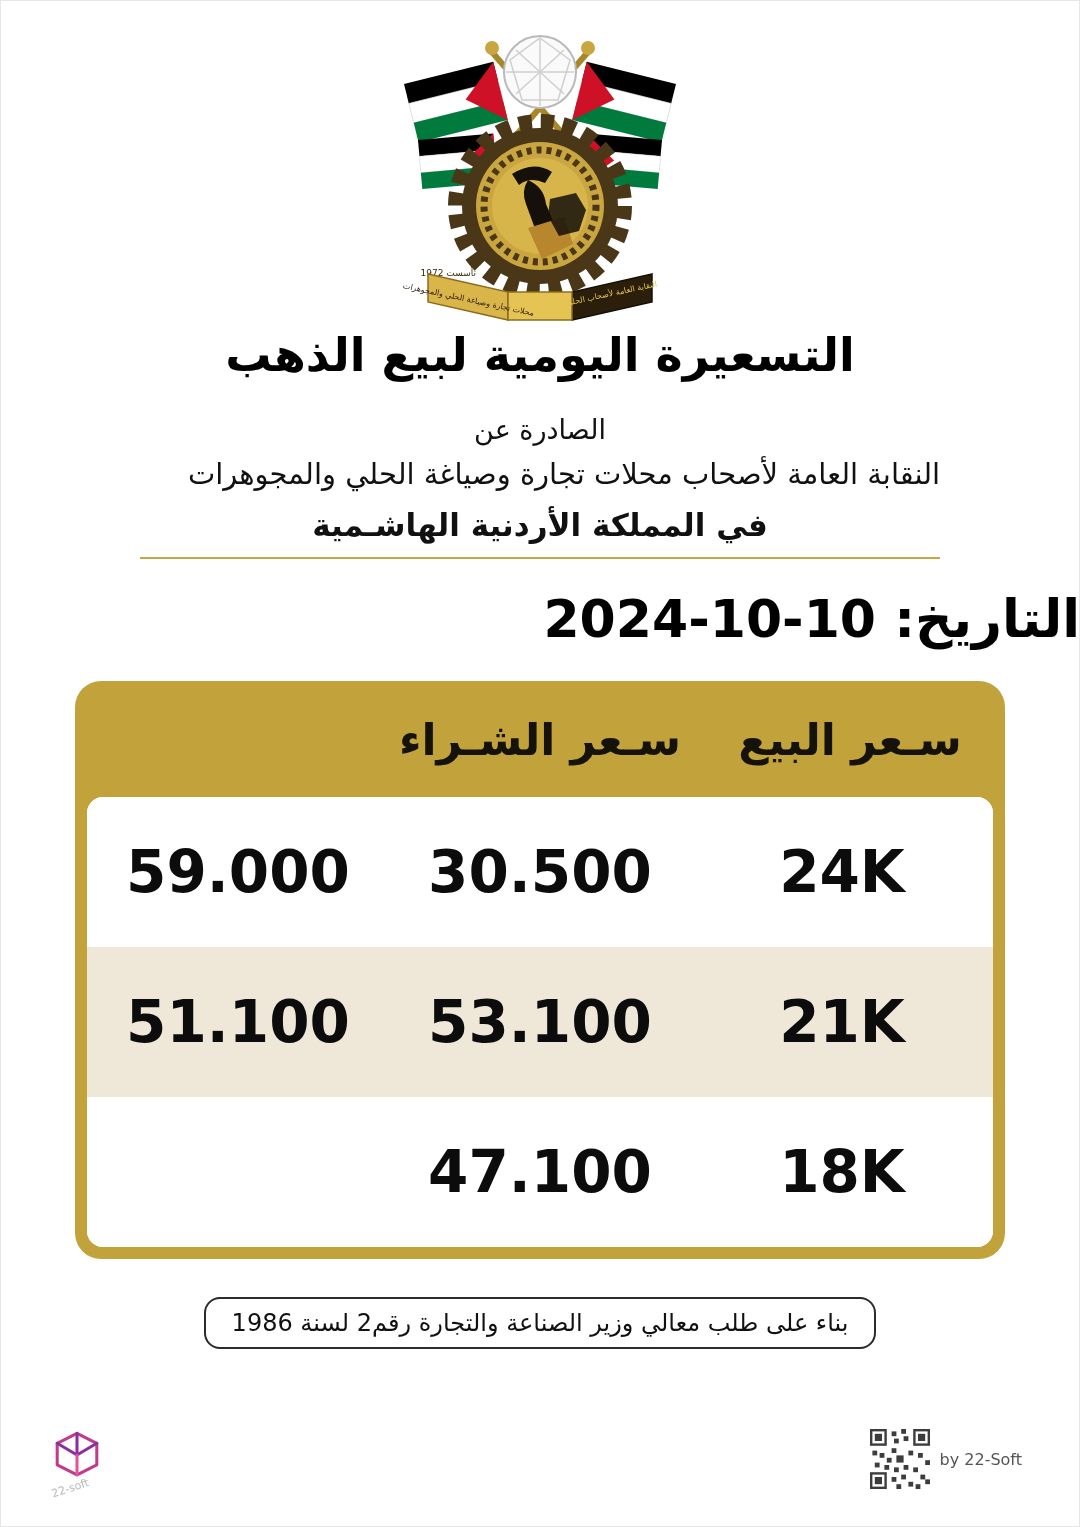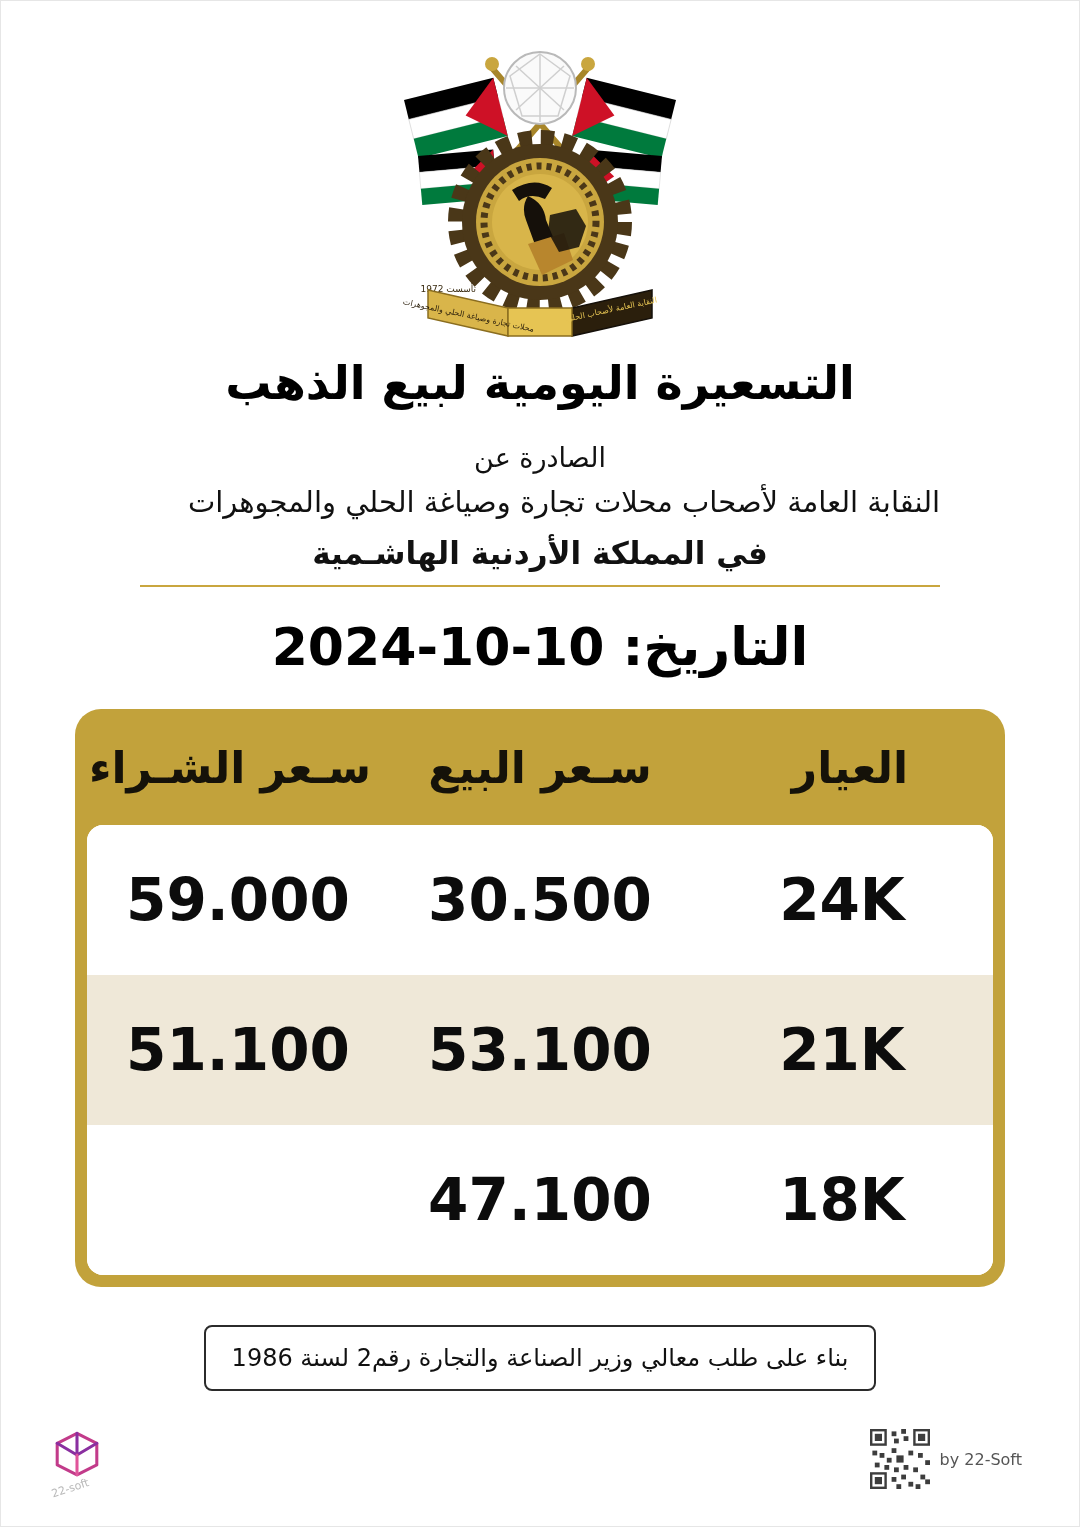--- a/index.html
+++ b/index.html
@@ -4,49 +4,49 @@
 <style>
   * { margin:0; padding:0; box-sizing:border-box; }
   html,body { background:#ffffff; }
   body { width:1080px; height:1527px; font-family:"DejaVu Sans", sans-serif; }
   .page {
     width:1080px; height:1527px; position:relative; background:#fff;
     direction:rtl; text-align:center; overflow:hidden;
     box-shadow: inset 0 0 0 1px #e6e6e6;
     padding-top:24px;
   }
-  .emblem-wrap { width:330px; margin:16px auto; height:300px; }
+  .emblem-wrap { width:330px; margin:0 auto; height:300px; }
   .main-title { font-size:46px; font-weight:bold; color:#000; margin-top:4px; letter-spacing:0; }
   .issued-by { font-size:27px; color:#111; margin-top:32px; }
   .org-line  { font-size:29px; color:#111; margin-top:12px;padding-left:48px; }
   .country-line { font-size:31px; font-weight:bold; color:#111; margin-top:16px; }
   .gold-divider { width:800px; height:2px; background:#c9a63f; margin:14px auto 0; border:none; }
-  .date-line { font-size:52px; font-weight:bold; color:#000; margin-top:30px; }
+  .date-line { font-size:52px; font-weight:bold; color:#000; margin-top:30px;text-align:right; }
 
   .price-table {
     width:930px; margin:32px auto 0; background:#c2a23b;
     border-radius:26px; padding:0 0 12px 0; overflow:hidden;
   }
   .thead {
     display:grid; grid-template-columns:1fr 1fr 1fr; height:116px;
     align-items:center; font-size:44px; font-weight:bold; color:#151209;
   }
   .rows-wrap { margin:0 12px; border-radius:16px; overflow:hidden; background:#fff; }
   .trow {
     display:grid; grid-template-columns:1fr 1fr 1fr; height:150px;
     align-items:center; font-size:58px; font-weight:bold; color:#0c0c0c;
     background:#ffffff;
   }
   .trow.alt { background:#efe8d8; }
   .cell, .th { text-align:center; }
 
   .note-wrap { margin-top:38px; }
   .note-box {
-    display:inline-block; border:2px solid #2b2b2b; border-radius:8px;
-    padding:17px 26px; font-size:24px; color:#111; background:#fff;
+    display:inline-block; border:2px solid #2b2b2b; border-radius:16px;
+    padding:10px 26px; font-size:24px; color:#111; background:#fff;
   }
 
   .footer-left {
     position:absolute; left:50px; bottom:26px; direction:ltr; text-align:left;
   }
   .brand-text { font-size:11px; color:#b9b9b9; display:block; margin-top:2px; transform:rotate(-18deg); transform-origin:left top; }
   .footer-right {
     position:absolute; right:58px; bottom:38px; display:flex; align-items:center; gap:10px; direction:ltr;
   }
   .credit-text { font-size:16px; color:#555; }
@@ -135,21 +135,20 @@
 
   <h1 class="main-title">التسعيرة اليومية لبيع الذهب</h1>
   <div class="issued-by">الصادرة عن</div>
   <div class="org-line">النقابة العامة لأصحاب محلات تجارة وصياغة الحلي  والمجوهرات</div>
   <div class="country-line">في المملكة الأردنية الهاشـمية</div>
   <hr class="gold-divider">
   <div class="date-line">التاريخ: 10-10-2024</div>
 
   <div class="price-table">
     <div class="thead">
-      <div class="th">العيار</div>
       <div class="th">سـعر البيع</div>
       <div class="th">سـعر الشـراء</div>
     </div>
     <div class="rows-wrap">
       <div class="trow">
         <div class="cell">24K</div>
         <div class="cell">30.500</div>
         <div class="cell">59.000</div>
       </div>
       <div class="trow alt">

